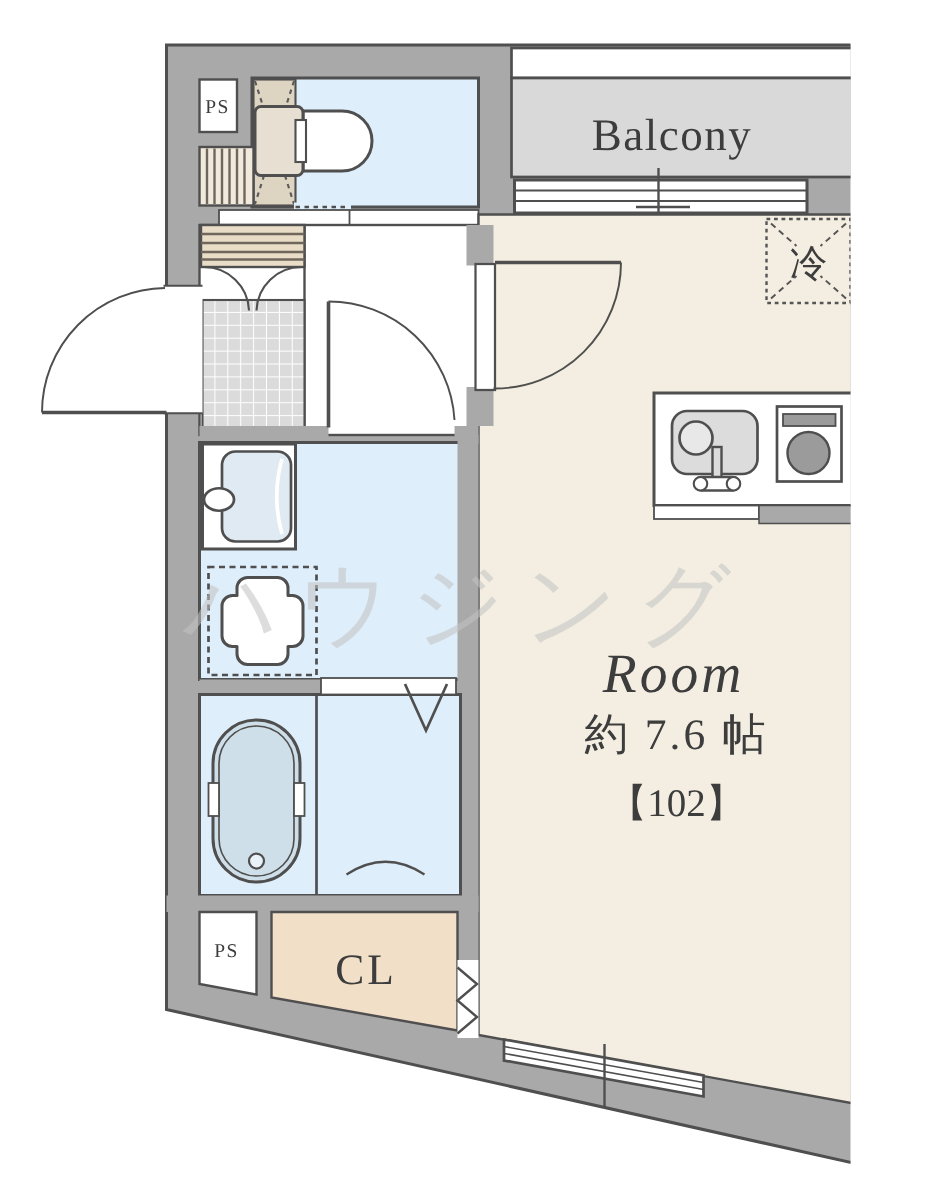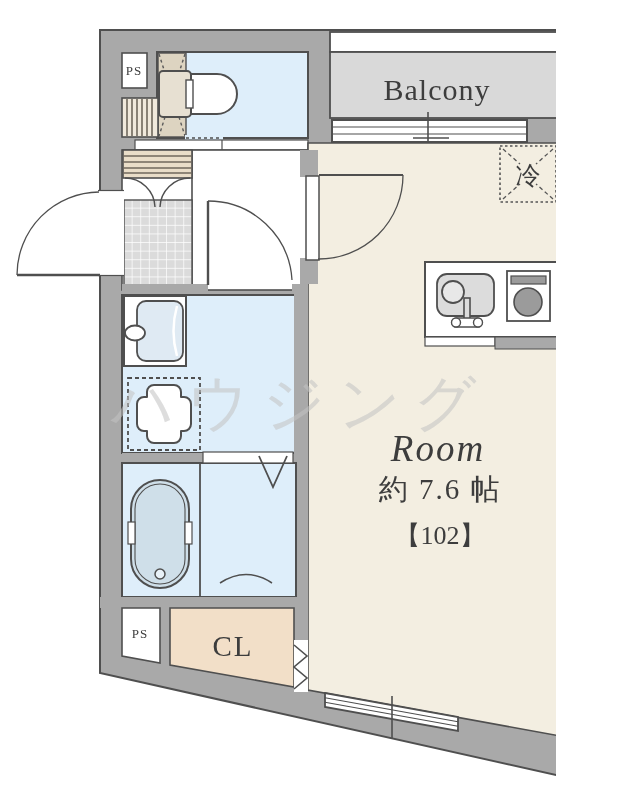--- a/index.html
+++ b/index.html
@@ -1,17 +1,17 @@
 <!DOCTYPE html>
 <html><head>
 <meta charset="utf-8">
 <style>
   html,body{margin:0;padding:0;background:#ffffff;}
   .canvas{position:relative;width:556px;height:800px;background:#fff;overflow:hidden;
-          font-family:"Liberation Serif","DejaVu Serif",serif;}
+          font-family:"Liberation Serif","DejaVu Serif",serif;margin-left:11px;}
   svg{position:absolute;left:0;top:0;}
   text{font-family:"Liberation Serif","DejaVu Serif",serif;fill:#3d3d3d;}
   .lbl-balcony{font-size:30px;letter-spacing:1px;}
   .lbl-room{font-size:37px;font-style:italic;letter-spacing:2px;}
   .lbl-size{font-size:29px;letter-spacing:2px;}
   .lbl-num{font-size:26px;}
   .lbl-cl{font-size:29px;letter-spacing:2px;}
   .lbl-ps{font-size:13px;letter-spacing:1px;}
   .lbl-rei{font-size:25px;}
   .lbl-wm{font-size:62px;letter-spacing:12px;fill:#c3c3c3;opacity:.55;}

